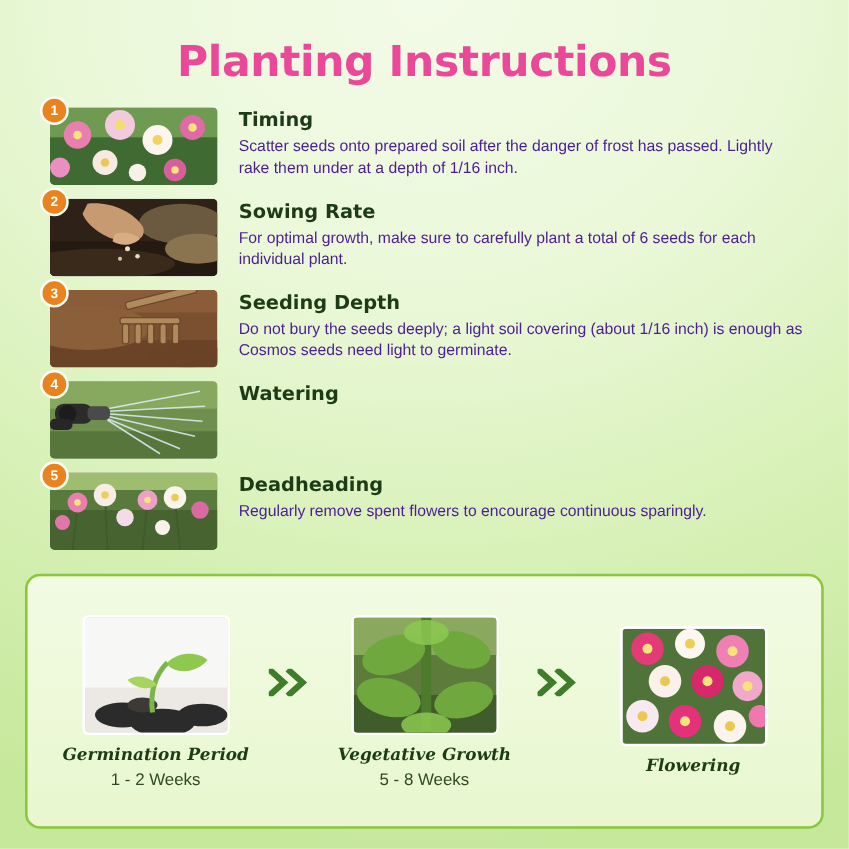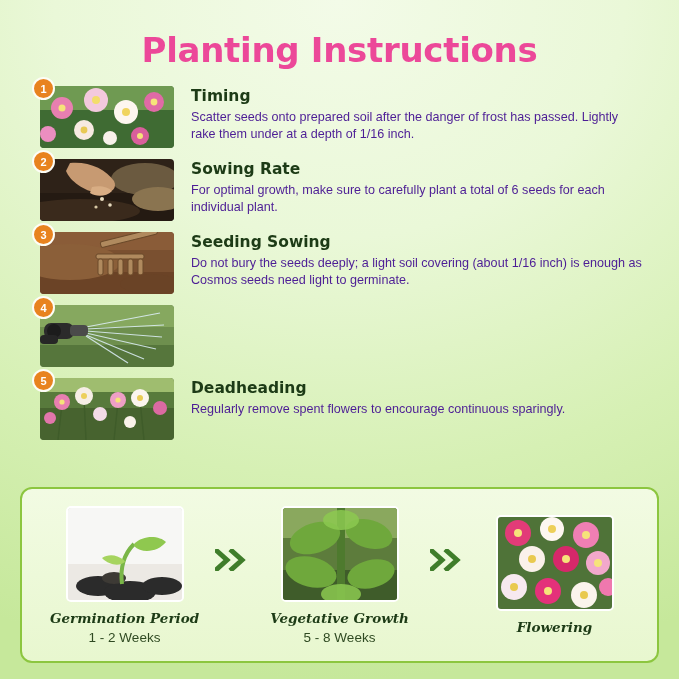--- a/index.html
+++ b/index.html
@@ -83,21 +83,21 @@
   .step-desc {
     font-size: 12.6px;
     line-height: 1.35;
     color: #4c1d95;
   }
   .timeline {
     position: absolute;
     left: 20px;
     right: 20px;
     bottom: 16px;
-    height: 176px;
+    height: 204px;
     border: 2px solid #8cc63f;
     border-radius: 12px;
     background: linear-gradient(180deg, #f2fbe3 0%, #e8f7cf 100%);
     display: flex;
     align-items: center;
     padding: 12px 14px;
   }
   .tl-item {
     flex: 1 1 0;
     text-align: center;
@@ -216,21 +216,21 @@
               <rect x="68" y="27" width="5" height="16" rx="2"></rect>
               <rect x="78" y="27" width="5" height="16" rx="2"></rect>
               <rect x="88" y="27" width="5" height="16" rx="2"></rect>
               <rect x="98" y="27" width="5" height="16" rx="2"></rect>
             </g>
             <ellipse cx="110" cy="52" rx="30" ry="10" fill="#6a4326"></ellipse>
           </svg>
         </div>
       </div>
       <div class="step-text">
-        <div class="step-title">Seeding Sowing</div>
+        <div class="step-title">Seeding Depth</div>
         <div class="step-desc">Do not bury the seeds deeply; a light soil covering (about 1/16 inch) is enough as Cosmos seeds need light to germinate.</div>
       </div>
     </div>
 
     <div class="step">
       <div class="thumb-wrap">
         <div class="badge">4</div>
         <div class="thumb">
           <svg width="134" height="62" viewBox="0 0 134 62">
             <rect width="134" height="62" fill="#6e8f4e"></rect>
@@ -247,20 +247,21 @@
             <g>
               <rect x="4" y="18" width="30" height="16" rx="7" fill="#2b2b2b"></rect>
               <rect x="30" y="20" width="18" height="11" rx="4" fill="#4a4a4a"></rect>
               <circle cx="14" cy="26" r="7" fill="#1c1c1c"></circle>
               <rect x="0" y="30" width="18" height="9" rx="4" fill="#262626"></rect>
             </g>
           </svg>
         </div>
       </div>
       <div class="step-text">
+        <div class="step-title">Watering</div>
       </div>
     </div>
 
     <div class="step">
       <div class="thumb-wrap">
         <div class="badge">5</div>
         <div class="thumb">
           <svg width="134" height="62" viewBox="0 0 134 62">
             <rect width="134" height="62" fill="#587a3c"></rect>
             <rect y="0" width="134" height="14" fill="#9fbd6f"></rect>

